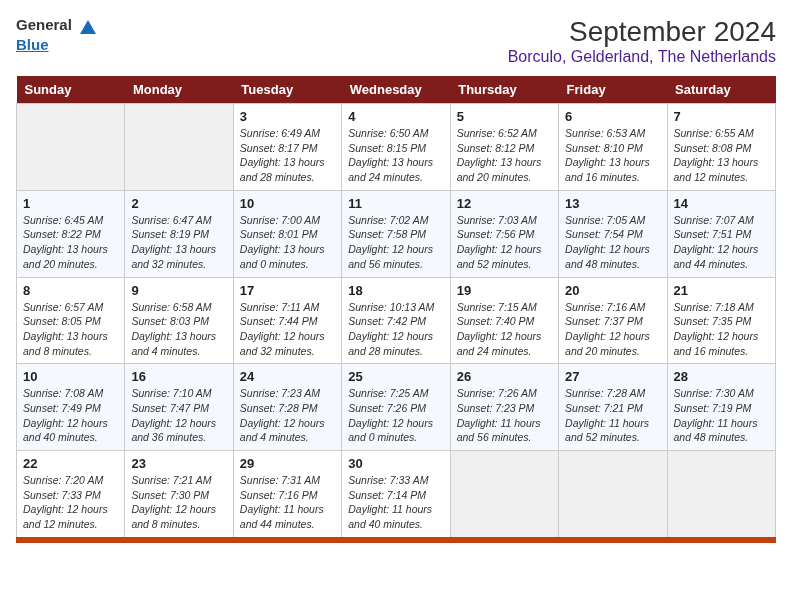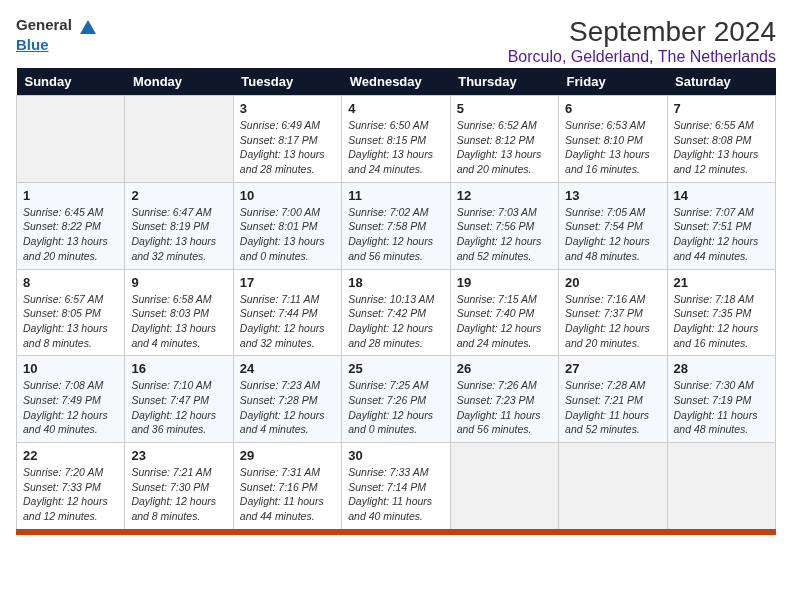--- a/index.html
+++ b/index.html
@@ -7,21 +7,21 @@
       font-family: Arial, sans-serif;
       background: #fff;
       width: 792px;
       min-height: 612px;
       padding: 16px;
     }
     .header {
       display: flex;
       justify-content: space-between;
       align-items: flex-start;
-      margin-bottom: 2px;
+      margin-bottom: 10px;
     }
     .logo {
       display: flex;
       align-items: center;
       gap: 4px;
     }
     .title-block {
       text-align: right;
     }
     .month-title {
@@ -32,21 +32,21 @@
     .location {
       font-size: 16px;
       color: #4c1d95;
     }
     .calendar {
       width: 100%;
       border-collapse: collapse;
       font-size: 11px;
     }
     .calendar th {
-      background-color: #0f172a;
+      background-color: #7f1d1d;
       color: #fff;
       text-align: left;
       padding: 6px 8px;
       font-size: 13px;
       font-weight: bold;
     }
     .calendar td {
       border: 1px solid #ccc;
       vertical-align: top;
       padding: 5px 6px;

